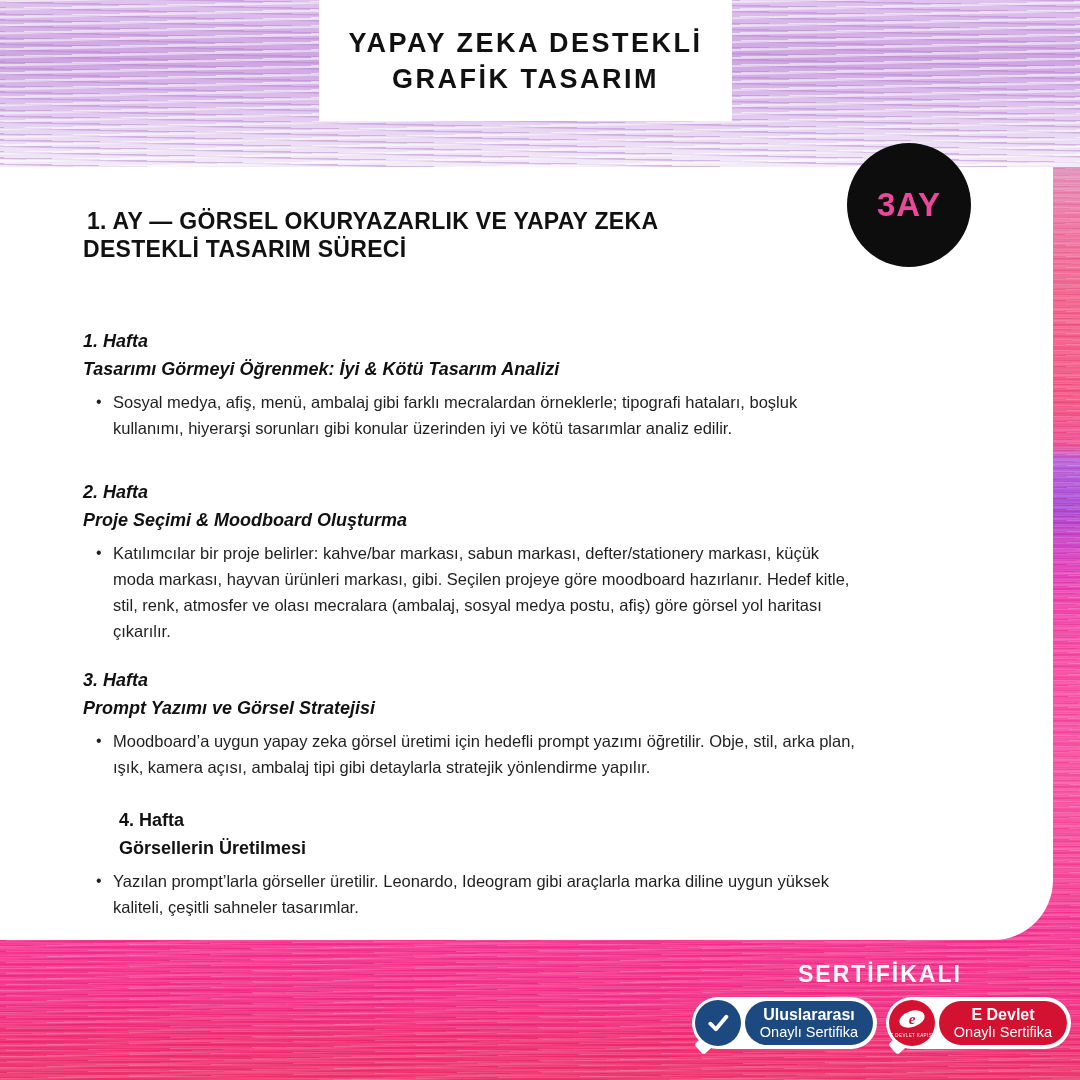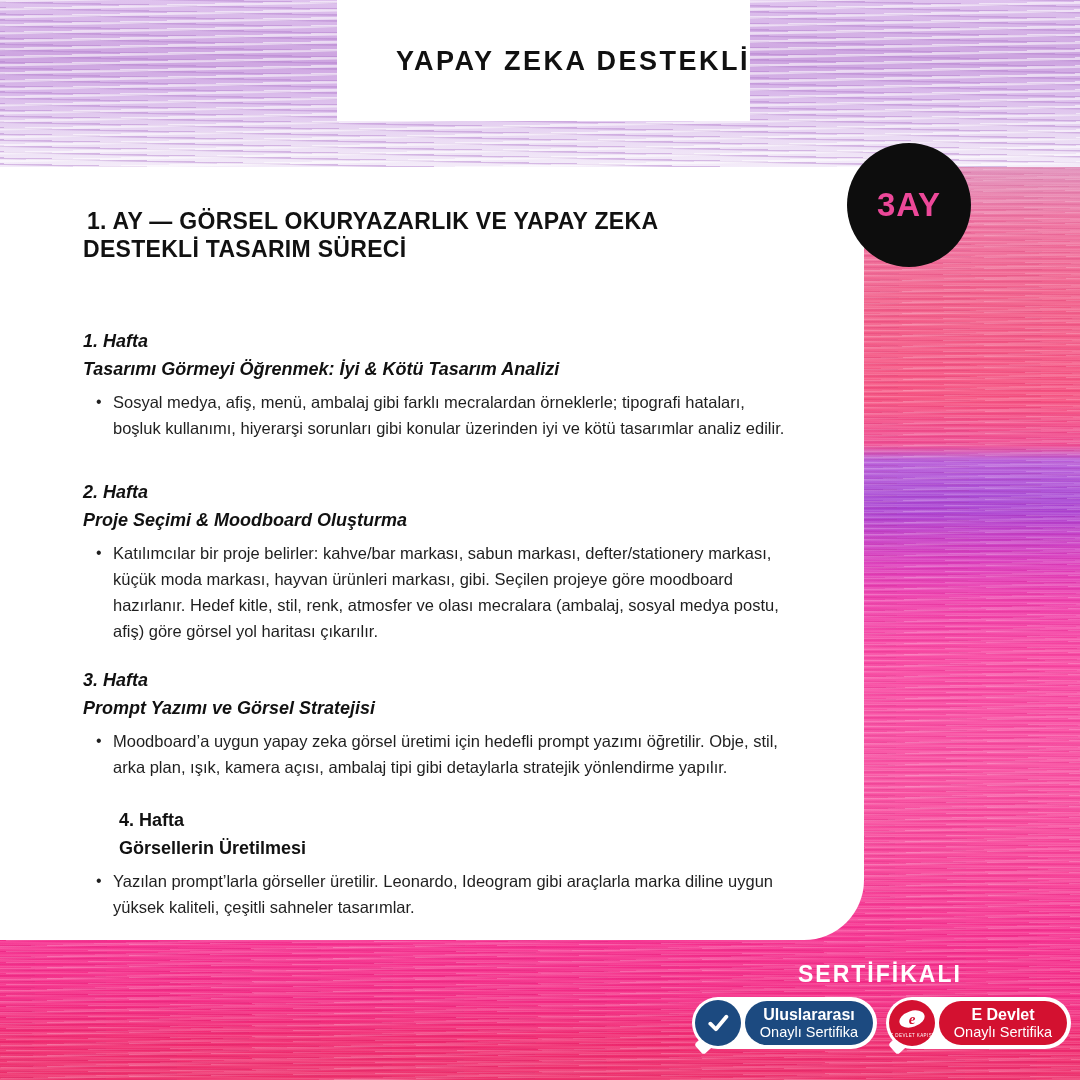--- a/index.html
+++ b/index.html
@@ -41,35 +41,35 @@
   }
   .band-top{
     position:absolute;left:0;top:0;width:1080px;height:167px;
     background-image:
       repeating-linear-gradient(178.8deg, rgba(255,255,255,0.55) 0 2px, rgba(255,255,255,0) 3px 8px),
       repeating-linear-gradient(181.2deg, rgba(177,124,203,0.45) 0 1px, rgba(177,124,203,0) 2px 6px),
       linear-gradient(180deg,#dfc3ee 0%,#cda4e0 35%,#d9b9ea 55%,#e9d8f3 80%,#f4ecf9 100%);
   }
   
   .header-box{
-    position:absolute;left:337px;top:0;width:413px;height:121px;
+    position:absolute;left:319px;top:0;width:413px;height:121px;
     background:var(--card-bg,#fff);
-    display:flex;flex-direction:column;justify-content:center;align-items:flex-end;
+    display:flex;flex-direction:column;justify-content:center;align-items:center;
   }
   .header-box .line{
     color:var(--ink,#111);font-weight:800;font-size:27px;line-height:36px;
     letter-spacing:2.5px;text-transform:uppercase;white-space:nowrap;
   }
   .duration{
     position:absolute;left:847px;top:143px;width:124px;height:124px;border-radius:50%;
     background:#0d0d0d;display:flex;align-items:center;justify-content:center;
     color:#ec4899;font-size:33px;font-weight:800;letter-spacing:1px;
   }
   .card{
-    position:absolute;left:0;top:167px;width:864px;height:773px;
+    position:absolute;left:0;top:167px;width:1053px;height:773px;
     background:var(--card-bg,#fff);border-radius:0 0 60px 0;
     box-sizing:border-box;padding:40px 75px 0 83px;color:var(--ink,#111);
   }
   .card-title{font-size:23px;line-height:28px;font-weight:800;letter-spacing:0.3px;margin:0 0 66px 0;}
   .card-title .t1{padding-left:4px;}
   .week{margin-top:8px;}
   .week + .week{margin-top:39px;}
   .week.gap-lg{margin-top:24px;}
   .week.gap-md{margin-top:28px;}
   .week .label,.week .heading{
@@ -151,20 +151,21 @@
 
     <div class="week gap-md upright">
       <p class="label">4. Hafta</p>
       <p class="heading">Görsellerin Üretilmesi</p>
       <p class="bullet">Yazılan prompt’larla görseller üretilir. Leonardo, Ideogram gibi araçlarla marka diline uygun yüksek kaliteli, çeşitli sahneler tasarımlar.</p>
     </div>
   </div>
 
   <div class="header-box">
     <div class="line">YAPAY ZEKA DESTEKLİ</div>
+    <div class="line">GRAFİK TASARIM</div>
   </div>
 
   <div class="duration">
     <span>3AY</span>
   </div>
 
   <div class="certified">SERTİFİKALI</div>
 
   <div class="badges">
 

